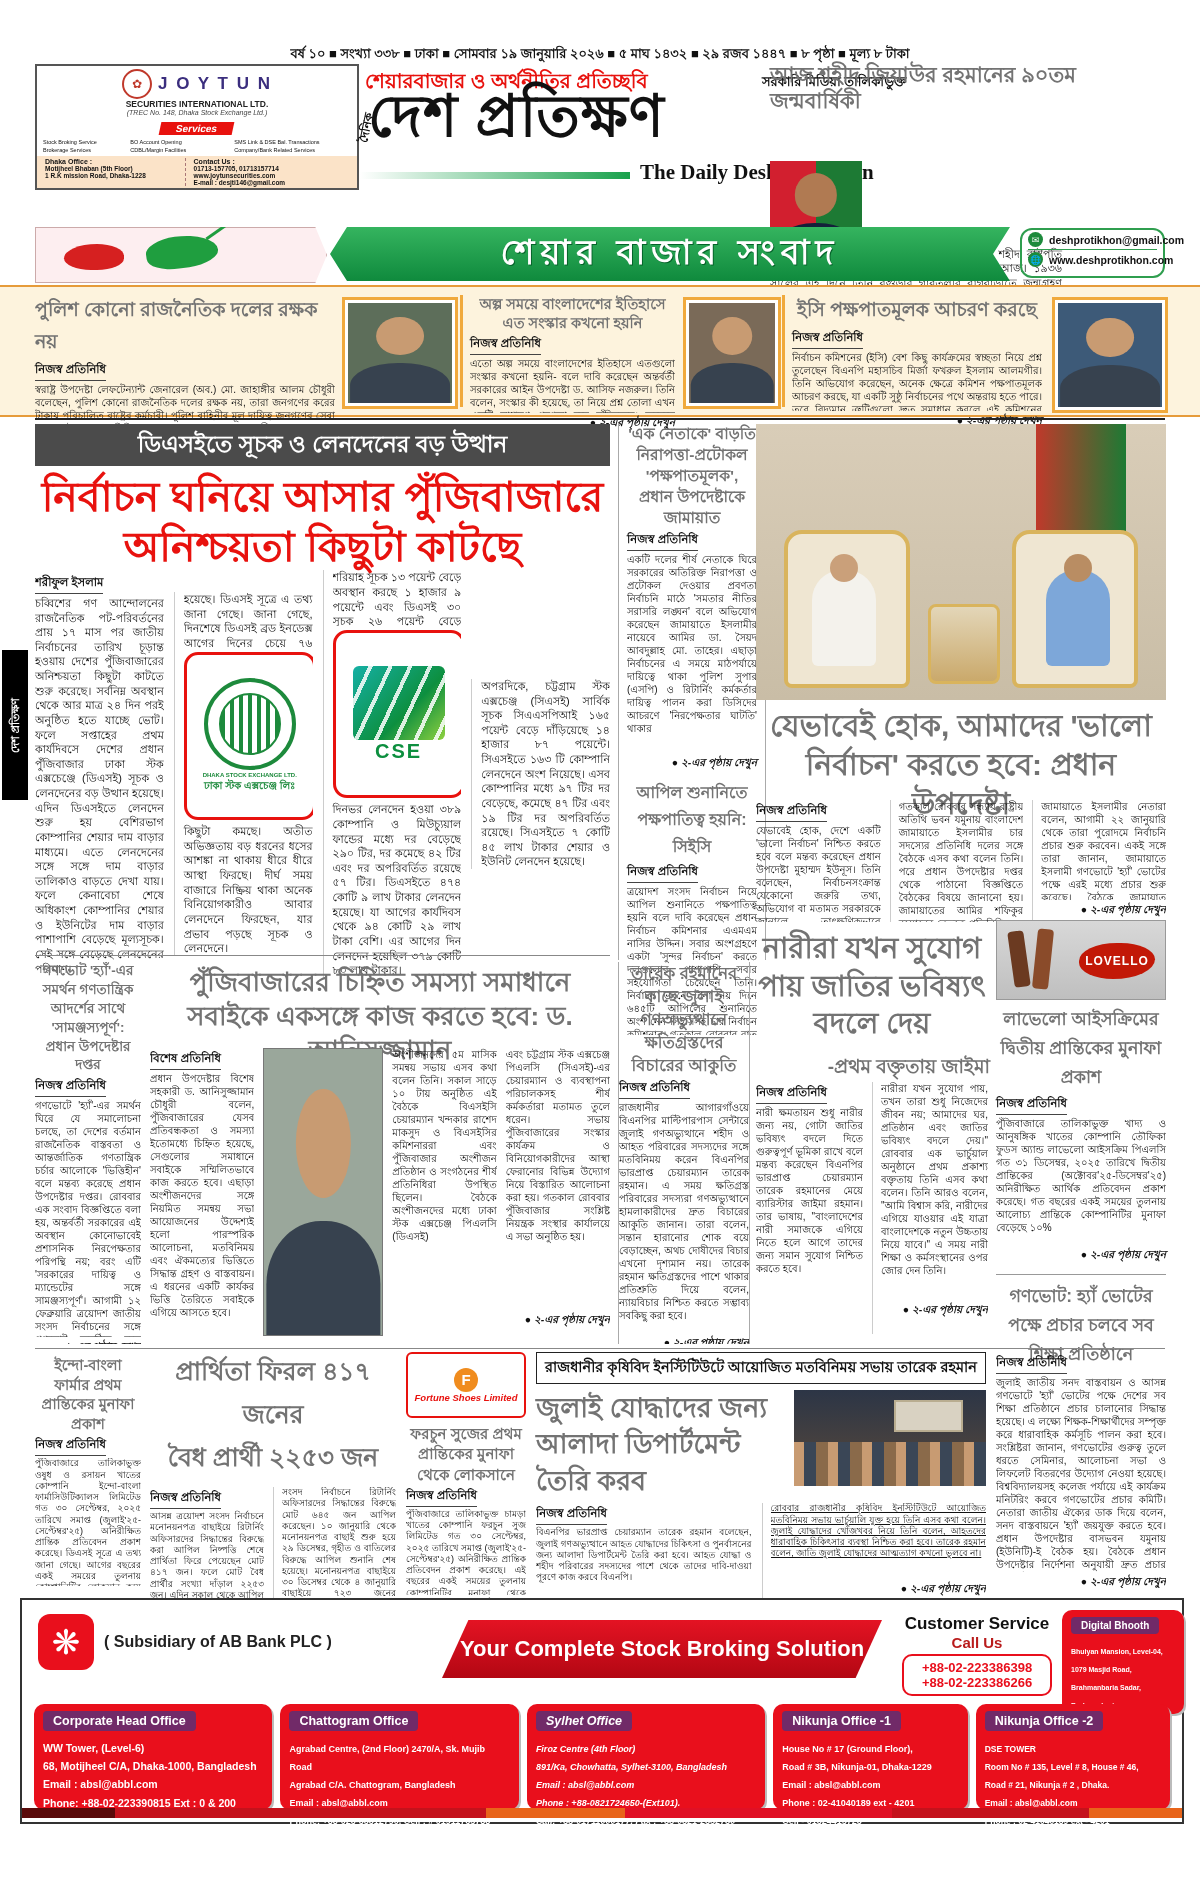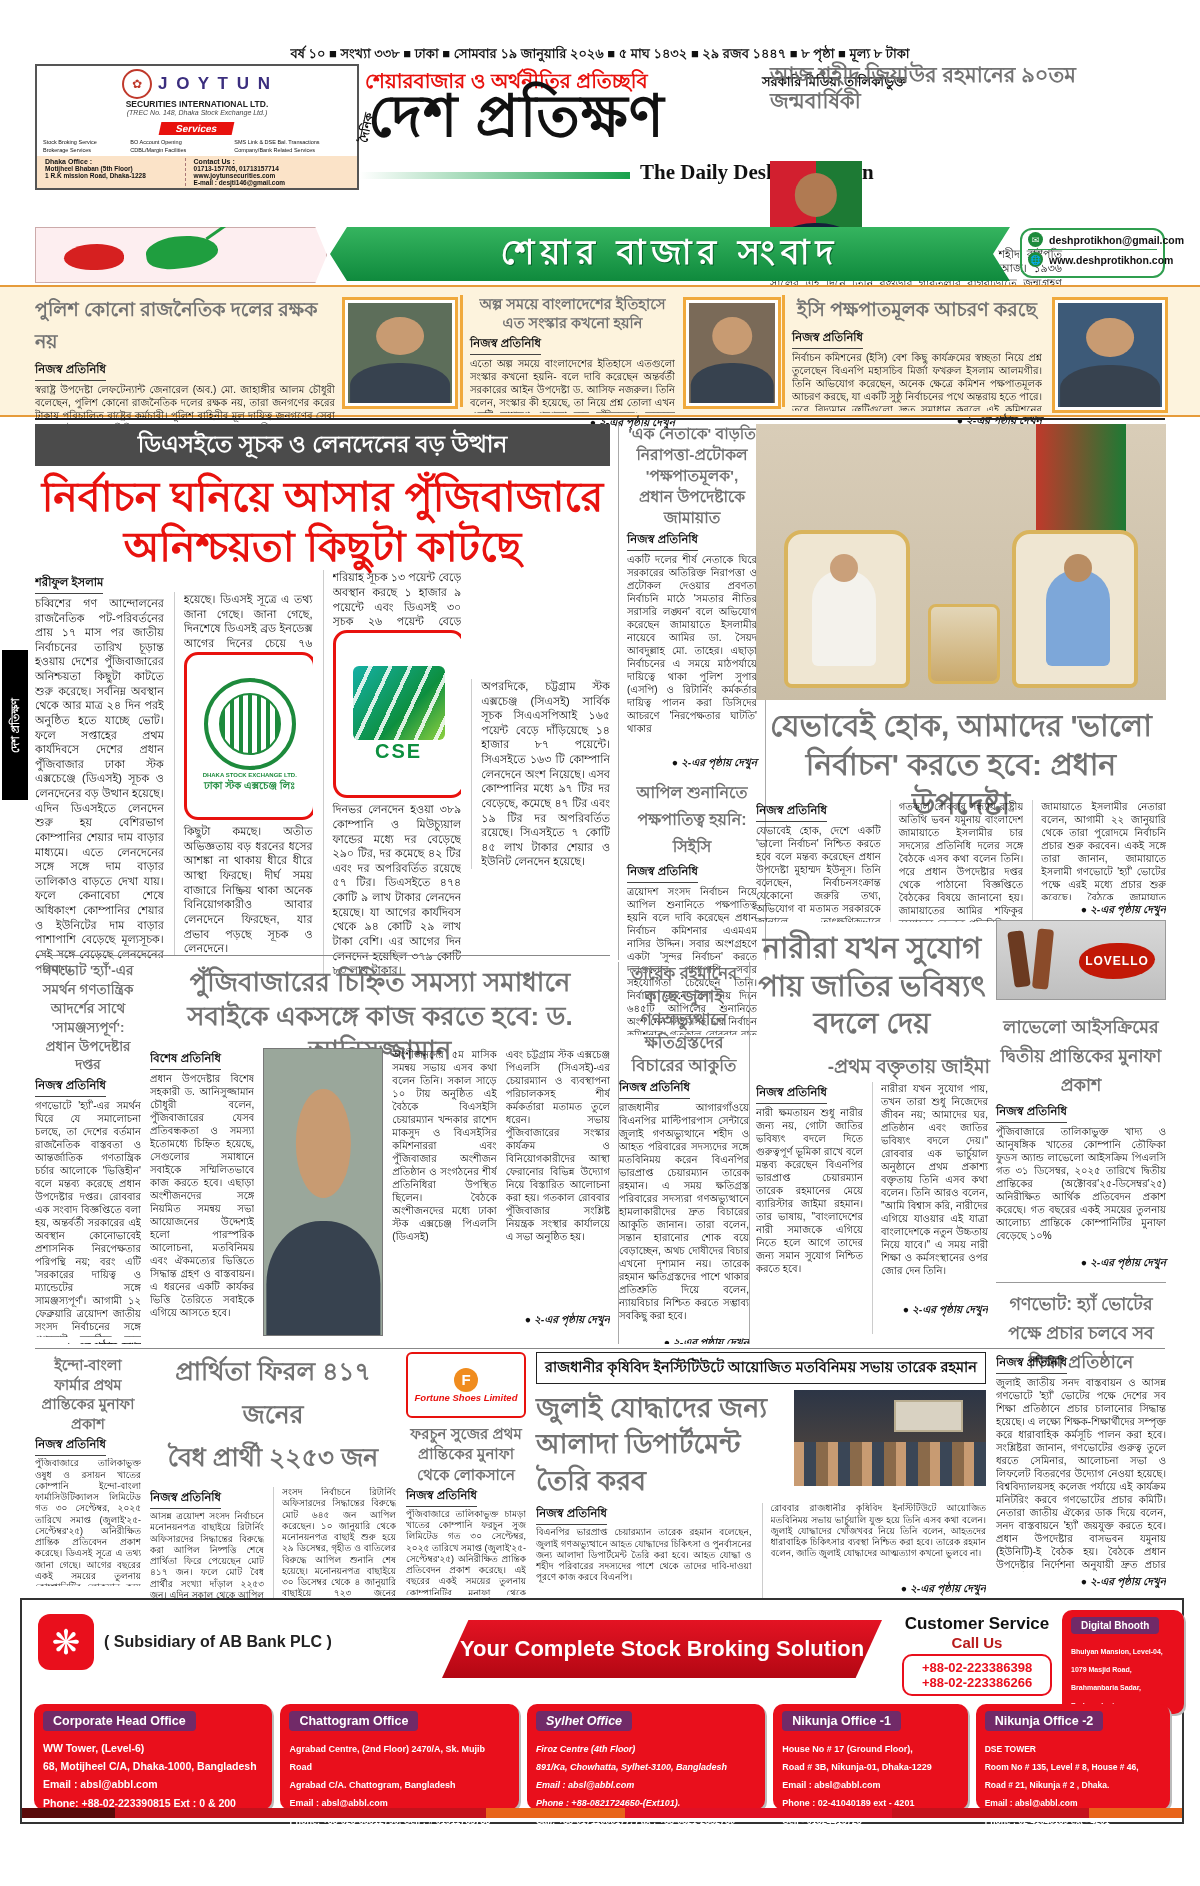--- a/index.html
+++ b/index.html
@@ -262,21 +262,21 @@
   </div>
 
   <div class="abs" style="left:996px;top:920px;width:170px;">
     <div style="width:168px;height:78px;background:linear-gradient(180deg,#d8d8d8,#bfbfbf);border:1px solid #999;position:relative;overflow:hidden;">
       <span style="position:absolute;left:14px;top:10px;width:16px;height:56px;background:#6b3a21;border-radius:4px;transform:rotate(-8deg);"></span>
       <span style="position:absolute;left:38px;top:8px;width:16px;height:60px;background:#8a4b2a;border-radius:4px;transform:rotate(6deg);"></span>
       <span style="position:absolute;right:10px;top:22px;width:76px;height:36px;background:#c21807;border-radius:50% 45% 55% 45%;display:flex;align-items:center;justify-content:center;">
         <span class="b" style="color:#fff;font-size:12px;letter-spacing:1px;">LOVELLO</span>
       </span>
     </div>
-    <div class="headline-bn ctr" style="font-size:17.5px;margin-top:14px;">লাভেলো আইসক্রিমের দ্বিতীয় প্রান্তিকের মুনাফা প্রকাশ</div>
+    <div class="headline-bn ctr" style="font-size:17.5px;margin-top:6px;">লাভেলো আইসক্রিমের দ্বিতীয় প্রান্তিকের মুনাফা প্রকাশ</div>
     <span class="byline">নিজস্ব প্রতিনিধি</span>
     <div class="t10 jtxt ovh" style="height:128px;">পুঁজিবাজারে তালিকাভুক্ত খাদ্য ও আনুষঙ্গিক খাতের কোম্পানি তৌফিকা ফুডস অ্যান্ড লাভেলো আইসক্রিম পিএলসি গত ৩১ ডিসেম্বর, ২০২৫ তারিখে দ্বিতীয় প্রান্তিকের (অক্টোবর'২৫-ডিসেম্বর'২৫) অনিরীক্ষিত আর্থিক প্রতিবেদন প্রকাশ করেছে। গত বছরের একই সময়ের তুলনায় আলোচ্য প্রান্তিকে কোম্পানিটির মুনাফা বেড়েছে ১০%</div>
     <div class="more">● ২-এর পৃষ্ঠায় দেখুন</div>
     <div class="headline-bn ctr" style="font-size:17.5px;margin-top:10px;border-top:1px solid #999;padding-top:8px;">গণভোট: হ্যাঁ ভোটের পক্ষে প্রচার চলবে সব শিক্ষা প্রতিষ্ঠানে</div>
   </div>
 
   <div class="abs" style="left:35px;top:955px;width:575px;border-top:1px solid #888;"></div>
 
   <div class="abs" style="left:35px;top:962px;width:106px;height:382px;overflow:hidden;">
     <div class="headline-bn ctr" style="font-size:13.5px;line-height:1.4;">গণভোট 'হ্যাঁ'-এর সমর্থন গণতান্ত্রিক আদর্শের সাথে 'সামঞ্জস্যপূর্ণ': প্রধান উপদেষ্টার দপ্তর</div>
@@ -352,21 +352,21 @@
           repeating-linear-gradient(90deg,#c89b72 0 10px,#3a4656 10px 22px,#8a6a4a 22px 34px);"></span>
         <span style="position:absolute;top:10%;right:12%;width:34%;height:30%;background:#d9d2c2;border:2px solid #b9ad90;"></span>
       </div>
     </div>
     <div style="display:flex;gap:10px;margin-top:4px;height:96px;">
       <div style="flex:1;overflow:hidden;">
         <span class="byline">নিজস্ব প্রতিনিধি</span>
         <div class="t9 jtxt">বিএনপির ভারপ্রাপ্ত চেয়ারম্যান তারেক রহমান বলেছেন, জুলাই গণঅভ্যুত্থানে আহত যোদ্ধাদের চিকিৎসা ও পুনর্বাসনের জন্য আলাদা ডিপার্টমেন্ট তৈরি করা হবে। আহত যোদ্ধা ও শহীদ পরিবারের সদস্যদের পাশে থেকে তাদের দাবি-দাওয়া পূরণে কাজ করবে বিএনপি।</div>
       </div>
       <div style="flex:1;overflow:hidden;border-left:1px solid #ccc;padding-left:8px;">
-        <div class="t9 jtxt ovh" style="height:76px;">রোববার রাজধানীর কৃষিবিদ ইনস্টিটিউটে আয়োজিত মতবিনিময় সভায় ভার্চুয়ালি যুক্ত হয়ে তিনি এসব কথা বলেন। জুলাই যোদ্ধাদের খোঁজখবর নিয়ে তিনি বলেন, আহতদের ধারাবাহিক চিকিৎসার ব্যবস্থা নিশ্চিত করা হবে। তারেক রহমান বলেন, জাতি জুলাই যোদ্ধাদের আত্মত্যাগ কখনো ভুলবে না।</div>
+        <div class="t9 jtxt ovh" style="height:76px;text-decoration:underline;">রোববার রাজধানীর কৃষিবিদ ইনস্টিটিউটে আয়োজিত মতবিনিময় সভায় ভার্চুয়ালি যুক্ত হয়ে তিনি এসব কথা বলেন। জুলাই যোদ্ধাদের খোঁজখবর নিয়ে তিনি বলেন, আহতদের ধারাবাহিক চিকিৎসার ব্যবস্থা নিশ্চিত করা হবে। তারেক রহমান বলেন, জাতি জুলাই যোদ্ধাদের আত্মত্যাগ কখনো ভুলবে না।</div>
         <div class="more">● ২-এর পৃষ্ঠায় দেখুন</div>
       </div>
     </div>
   </div>
 
   <div class="abs" style="left:996px;top:1352px;width:170px;height:236px;overflow:hidden;">
     <span class="byline">নিজস্ব প্রতিনিধি</span>
     <div class="t10 jtxt ovh" style="height:196px;">জুলাই জাতীয় সনদ বাস্তবায়ন ও আসন্ন গণভোটে 'হ্যাঁ' ভোটের পক্ষে দেশের সব শিক্ষা প্রতিষ্ঠানে প্রচার চালানোর সিদ্ধান্ত হয়েছে। এ লক্ষ্যে শিক্ষক-শিক্ষার্থীদের সম্পৃক্ত করে ধারাবাহিক কর্মসূচি পালন করা হবে। সংশ্লিষ্টরা জানান, গণভোটের গুরুত্ব তুলে ধরতে সেমিনার, আলোচনা সভা ও লিফলেট বিতরণের উদ্যোগ নেওয়া হয়েছে। বিশ্ববিদ্যালয়সহ কলেজ পর্যায়ে এই কার্যক্রম মনিটরিং করবে গণভোটের প্রচার কমিটি। নেতারা জাতীয় ঐক্যের ডাক দিয়ে বলেন, সনদ বাস্তবায়নে 'হ্যাঁ' জয়যুক্ত করতে হবে। প্রধান উপদেষ্টার বাসভবন যমুনায় (ইউনিটি)-ই বৈঠক হয়। বৈঠকে প্রধান উপদেষ্টার নির্দেশনা অনুযায়ী দ্রুত প্রচার শুরুর সিদ্ধান্ত নেওয়া হয়।</div>
     <div class="more">● ২-এর পৃষ্ঠায় দেখুন</div>
   </div>

